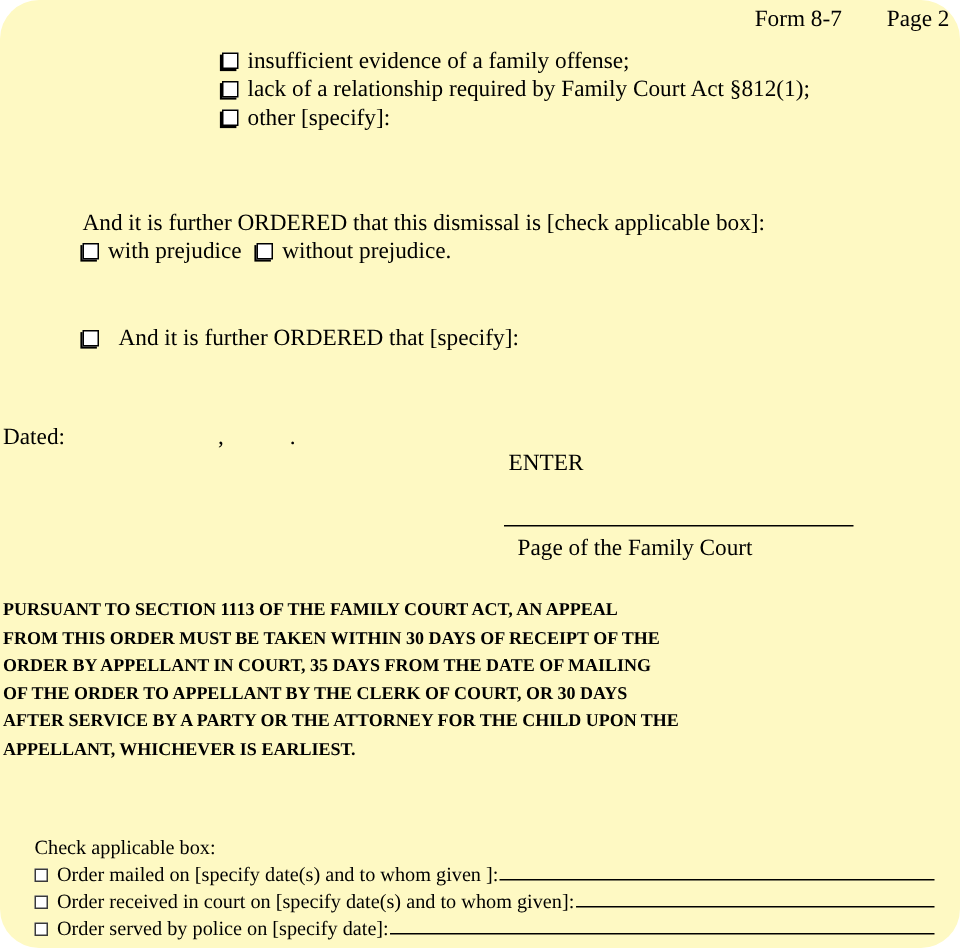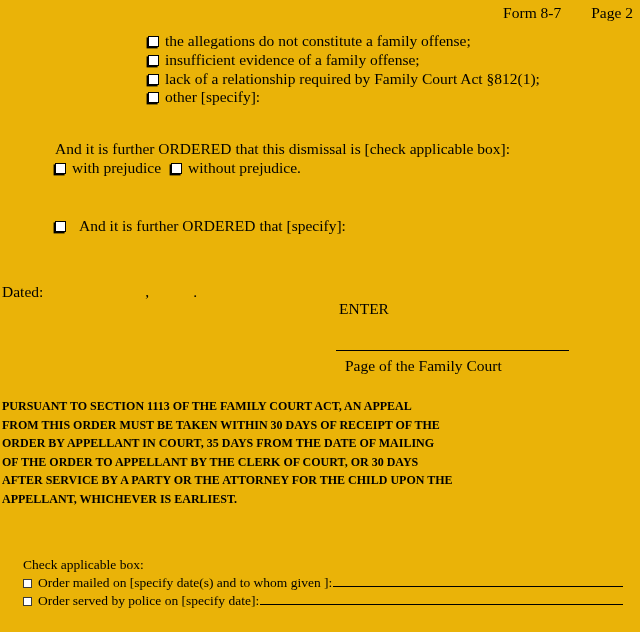--- a/index.html
+++ b/index.html
@@ -1,23 +1,24 @@
 <!DOCTYPE html>
 <html><head>
 <meta charset="utf-8">
 <style>
   html, body { margin: 0; padding: 0; background: #fff; }
   .page {
     position: relative;
     width: 640px;
     height: 632px;
-    background: #eab308;
+    background: #fef9c3;
     font-family: "Liberation Serif", "DejaVu Serif", serif;
     color: #000;
     overflow: hidden;
+    border-radius: 26px;
   }
   .abs { position: absolute; }
   .txt { font-size: 15.5px; line-height: 18.8px; white-space: nowrap; }
 
   
   .cb {
     display: inline-block;
     width: 9px; height: 9px;
     border: 1.4px solid #000;
     box-shadow: -1.4px 1.4px 0 #000;
@@ -79,23 +80,20 @@
 
 <div class="page">
 
   <div class="header">
     <span>Form 8-7</span>
     <span>Page 2</span>
   </div>
 
   <div class="abs txt" style="left:148px; top:32px;">
     <div class="reason-row">
-      <span class="cb"></span><span>the allegations do not constitute a family offense;</span>
-    </div>
-    <div class="reason-row">
       <span class="cb"></span><span>insufficient evidence of a family offense;</span>
     </div>
     <div class="reason-row">
       <span class="cb"></span><span>lack of a relationship required by Family Court Act §812(1);</span>
     </div>
     <div class="reason-row">
       <span class="cb"></span><span>other [specify]:</span>
     </div>
   </div>
 
@@ -130,18 +128,23 @@
 
   <div class="abs svc" style="left:3px; top:556px;margin-left:20px;">
     <div>Check applicable box:</div>
     <div class="svc-row">
       <span class="cbs"></span>
         <span class="svc-label">Order mailed on [specify date(s) and to whom given ]:</span>
         <span class="fill-line"></span>
     </div>
     <div class="svc-row">
       <span class="cbs"></span>
+        <span class="svc-label">Order received in court on [specify date(s) and to whom given]:</span>
+        <span class="fill-line"></span>
+    </div>
+    <div class="svc-row">
+      <span class="cbs"></span>
         <span class="svc-label">Order served by police on [specify date]:</span>
         <span class="fill-line"></span>
     </div>
   </div>
 
 </div>
 
 </body></html>

